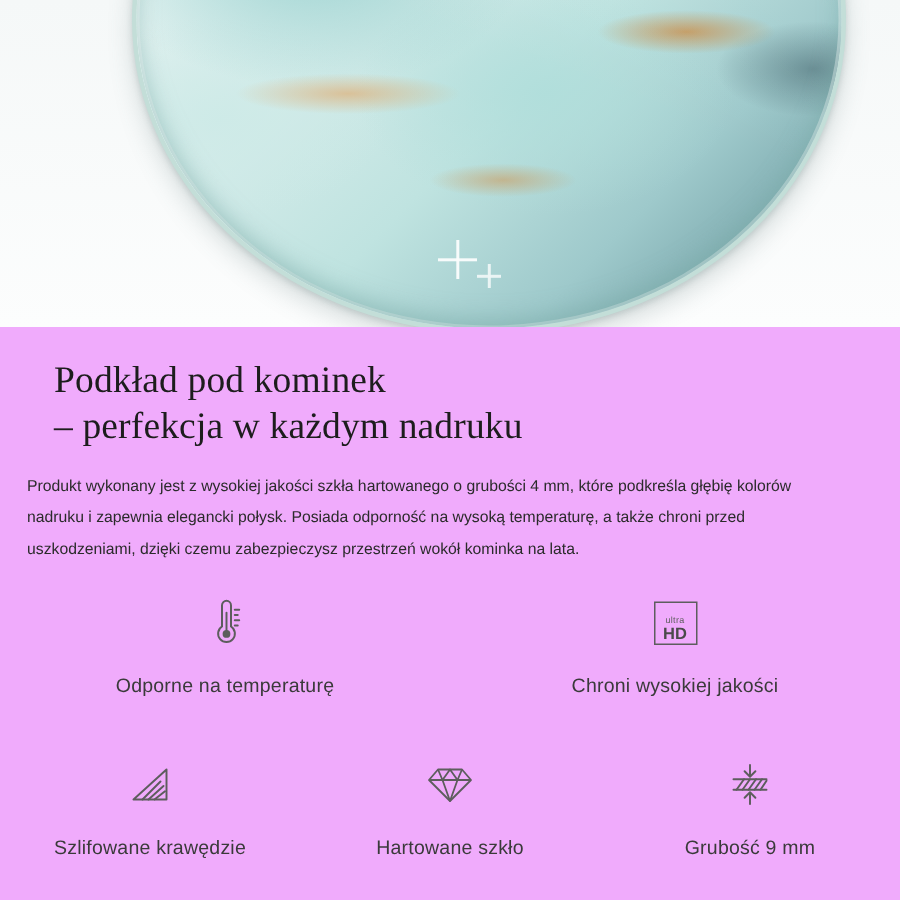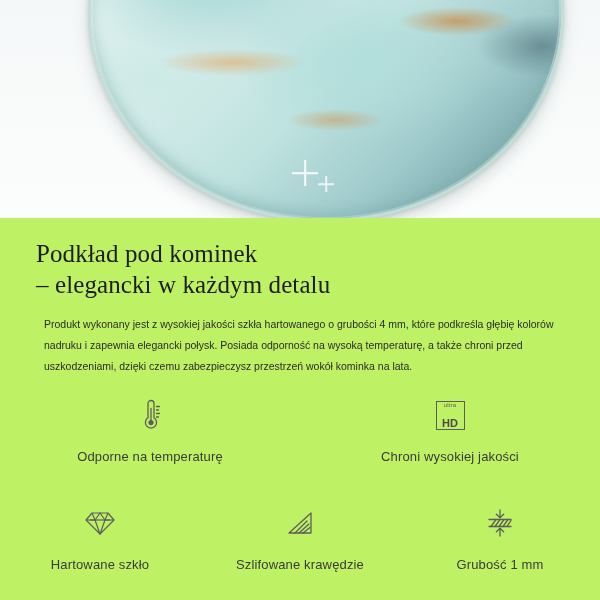--- a/index.html
+++ b/index.html
@@ -10,21 +10,21 @@
     width: 600px;
     height: 600px;
     background: #ffffff;
     font-family: "Liberation Sans", sans-serif;
     overflow: hidden;
   }
   .page {
     position: relative;
     width: 600px;
     height: 600px;
-    background: #bef264;
+    background: #f0abfc;
     overflow: hidden;
   }
 
   
   .hero {
     position: absolute;
     left: 0;
     top: 0;
     width: 600px;
     height: 218px;
@@ -122,21 +122,21 @@
     font-family: "Liberation Serif", serif;
     font-size: 25px;
     line-height: 31px;
     font-weight: 400;
     color: #1d1d1d;
     letter-spacing: 0.1px;
   }
   .headline .line2 { display: block; }
   .body-copy {
     margin: 0;
-    padding: 14px 32px 0 44px;
+    padding: 14px 32px 0 18px;
     font-size: 10.5px;
     line-height: 21px;
     color: #2b2b2b;
     text-align: left;
   }
 
   
   .features {
     position: absolute;
     left: 0;
@@ -169,21 +169,21 @@
   }
   .row-gap { height: 36px; }
 
   .ultrahd-box {
     width: 27px;
     height: 27px;
     border: 1.4px solid #5d5d5d;
     display: flex;
     flex-direction: column;
     align-items: center;
-    justify-content: space-between;
+    justify-content: flex-end;
     line-height: 1;
   }
   .ultrahd-box .u-small {
     font-size: 6px;
     color: #5d5d5d;
     letter-spacing: .2px;
   }
   .ultrahd-box .u-big {
     font-size: 11px;
     font-weight: bold;
@@ -203,21 +203,21 @@
       <div class="glass-sheen"></div>
       <div class="glass-edge"></div>
     </div>
     <div class="sparkle s1"></div>
     <div class="sparkle s2"></div>
   </div>
 
   <div class="content">
     <h1 class="headline">
       <span>Podkład pod kominek</span>
-      <span class="line2">– elegancki w każdym detalu</span>
+      <span class="line2">– perfekcja w każdym nadruku</span>
     </h1>
     <p class="body-copy">Produkt wykonany jest z wysokiej jakości szkła hartowanego o grubości 4 mm, które podkreśla głębię kolorów nadruku i zapewnia elegancki połysk. Posiada odporność na wysoką temperaturę, a także chroni przed uszkodzeniami, dzięki czemu zabezpieczysz przestrzeń wokół kominka na lata.</p>
   </div>
 
   <div class="features">
 
     <div class="feature-row">
 
       <div class="feature">
         <div class="feature-icon">
@@ -240,58 +240,58 @@
         </div>
         <div class="feature-label">Chroni wysokiej jakości</div>
       </div>
 
 
     </div>
 
     <div class="row-gap"></div>
 
     <div class="feature-row">
+
+      <div class="feature">
+        <div class="feature-icon">
+          <svg width="34" height="30" viewBox="0 0 34 30" fill="none" stroke="#5d5d5d" stroke-width="1.3" stroke-linecap="round" stroke-linejoin="round">
+            <path d="M6 25 L28 5 L28 25 Z"></path>
+            <path d="M12 25 L24 13"></path>
+            <path d="M16 25 L26 16"></path>
+            <path d="M20 25 L27 19.5"></path>
+          </svg>
+        </div>
+        <div class="feature-label">Szlifowane krawędzie</div>
+      </div>
 
       <div class="feature">
         <div class="feature-icon">
           <svg width="34" height="30" viewBox="0 0 34 30" fill="none" stroke="#5d5d5d" stroke-width="1.2" stroke-linejoin="round">
             <path d="M9 5h16l6 7-14 14L3 12l6-7z"></path>
             <path d="M3 12h28"></path>
             <path d="M9 5l3 7-5 0"></path>
             <path d="M25 5l-3 7 5 0"></path>
             <path d="M12 12l5 14 5-14"></path>
             <path d="M12 12l5-7 5 7"></path>
           </svg>
         </div>
         <div class="feature-label">Hartowane szkło</div>
-      </div>
-
-      <div class="feature">
-        <div class="feature-icon">
-          <svg width="34" height="30" viewBox="0 0 34 30" fill="none" stroke="#5d5d5d" stroke-width="1.3" stroke-linecap="round" stroke-linejoin="round">
-            <path d="M6 25 L28 5 L28 25 Z"></path>
-            <path d="M12 25 L24 13"></path>
-            <path d="M16 25 L26 16"></path>
-            <path d="M20 25 L27 19.5"></path>
-          </svg>
-        </div>
-        <div class="feature-label">Szlifowane krawędzie</div>
       </div>
 
       <div class="feature">
         <div class="feature-icon">
           <svg width="34" height="32" viewBox="0 0 34 32" fill="none" stroke="#5d5d5d" stroke-width="1.3" stroke-linecap="round" stroke-linejoin="round">
             <path d="M17 3v7"></path>
             <path d="m13.4 7.2 3.6 3.6 3.6-3.6"></path>
             <path d="M6 12.5h22"></path>
             <path d="M6 19.5h22"></path>
             <path d="M8 19.5 13 12.5M12 19.5 17 12.5M16 19.5 21 12.5M20 19.5 25 12.5M24 19.5 28 13.5"></path>
             <path d="M17 29v-7"></path>
             <path d="m13.4 24.8 3.6-3.6 3.6 3.6"></path>
           </svg>
         </div>
-        <div class="feature-label">Grubość 1 mm</div>
+        <div class="feature-label">Grubość 9 mm</div>
       </div>
 
     </div>
   </div>
 
 </div>
 
 </body></html>

